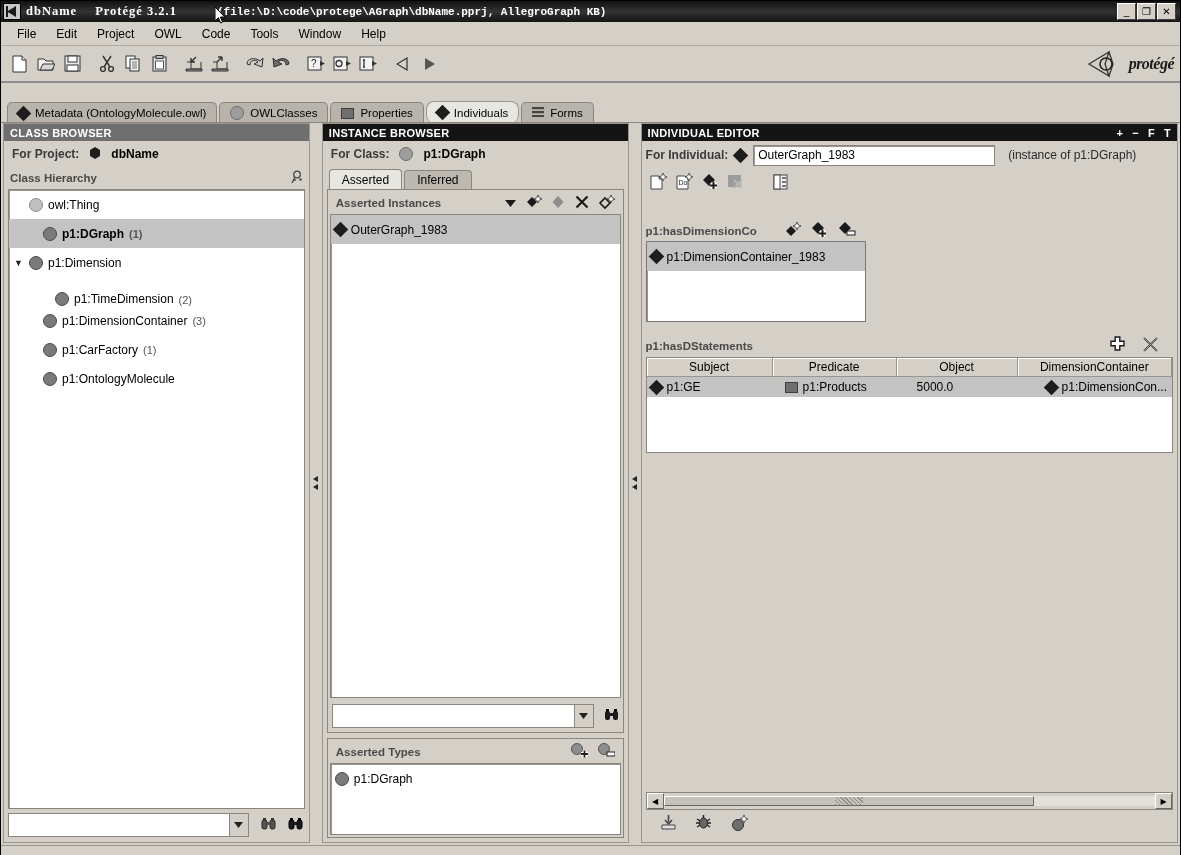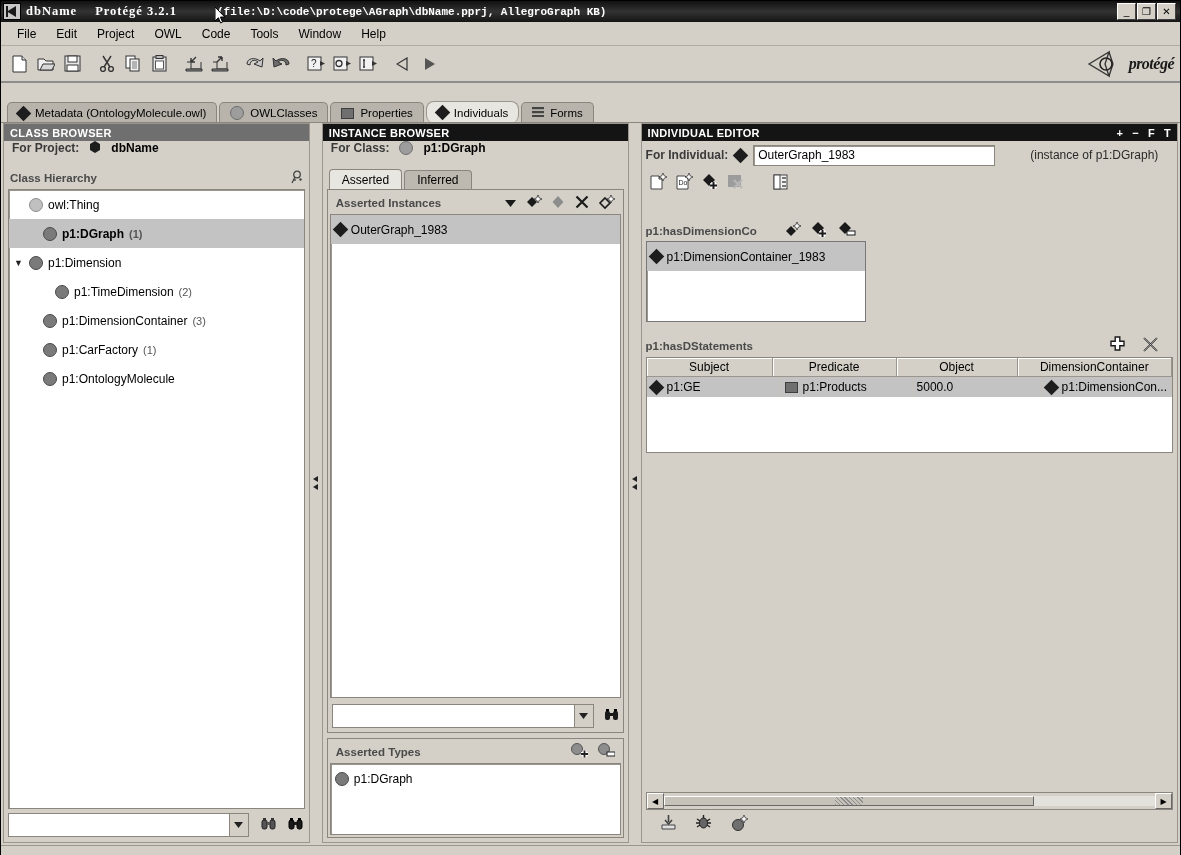--- a/index.html
+++ b/index.html
@@ -63,21 +63,21 @@
             justify-content:center;flex:0 0 12px;}
   .splitter .grip{width:6px;height:14px;}
 
   .panel-title{height:17px;background:#141414;color:#fff;font-size:11px;font-weight:bold;
       display:flex;align-items:center;padding:0 6px;letter-spacing:0.3px;
       position:relative;}
   .panel-title.grey{background:#6f6f6f;}
   .panel-title .hdr-ctrls{margin-left:auto;display:flex;gap:9px;align-items:center;
       font-size:11px;font-weight:bold;}
 
-  .sub-row{display:flex;gap:10px;height:26px;padding:0 8px;
+  .sub-row{display:flex;align-items:center;gap:10px;height:26px;padding:0 8px;
      font-size:12px;font-weight:bold;color:#3a3a3a;}
   .sub-row .val{color:#000;font-weight:bold;}
 
   .sect-head{display:flex;align-items:center;height:22px;padding:0 6px;
      font-size:11.5px;font-weight:bold;color:#4a4a4a;}
   .sect-head .tools{margin-left:auto;display:flex;align-items:center;gap:9px;}
 
   .listbox{background:#fff;border:1px solid #8a867e;flex:1;overflow:hidden;
      box-shadow:inset 1px 1px 0 #9a968e;}
   .row{display:flex;align-items:center;gap:5px;height:29px;padding:0 4px;font-size:12px;}
@@ -114,21 +114,21 @@
      display:flex;align-items:center;justify-content:center;}
 
   
   .ie-body{padding:0 4px 4px 4px;display:flex;flex-direction:column;flex:1;
            overflow:hidden;}
   .ie-forrow{display:flex;align-items:center;gap:7px;height:28px;}
   .ie-forrow .lbl{font-size:12px;font-weight:bold;color:#3a3a3a;}
   .name-field{flex:0 0 232px;height:19px;background:#fff;border:1px solid #8a867e;
      box-shadow:inset 1px 1px 0 #9a968e;display:flex;align-items:center;padding:0 4px;
      font-size:12px;}
-  .ie-instof{font-size:12px;color:#2a2a2a;margin-left:28px;}
+  .ie-instof{font-size:12px;color:#2a2a2a;margin-left:6px;}
 
   .ie-tools{display:flex;align-items:center;gap:7px;height:28px;padding-left:4px;}
 
   .tbl{border:1px solid #8a867e;background:#fff;display:flex;flex-direction:column;}
   .tbl-head{display:flex;height:19px;background:#d4d0c8;}
   .th{display:flex;align-items:center;justify-content:center;font-size:12px;
       background:#d4d0c8;border-right:1px solid #9a968e;border-bottom:1px solid #9a968e;
       box-shadow:inset 1px 1px 0 #fff;}
   .td{display:flex;align-items:center;gap:5px;font-size:12px;padding:0 4px;
       border-right:1px solid #c6c2ba;overflow:hidden;white-space:nowrap;}
@@ -369,21 +369,21 @@
             <span class="icon-circle c-dark"></span>
             <span>p1:DGraph</span>
             <span class="cnt">(1)</span>
           </div>
           <div class="row" style="padding-left:4px;">
             <span class="tree-toggle">▼</span>
             <span class="icon-circle c-dark"></span>
             <span>p1:Dimension</span>
             <span class="cnt"></span>
           </div>
-          <div class="row" style="padding-left:46px;">
+          <div class="row" style="padding-left:46px;align-items:flex-end;">
             <span class="icon-circle c-dark"></span>
             <span>p1:TimeDimension</span>
             <span class="cnt">(2)</span>
           </div>
           <div class="row" style="padding-left:18px;">
             <span class="tree-toggle"></span>
             <span class="icon-circle c-dark"></span>
             <span>p1:DimensionContainer</span>
             <span class="cnt">(3)</span>
           </div>

